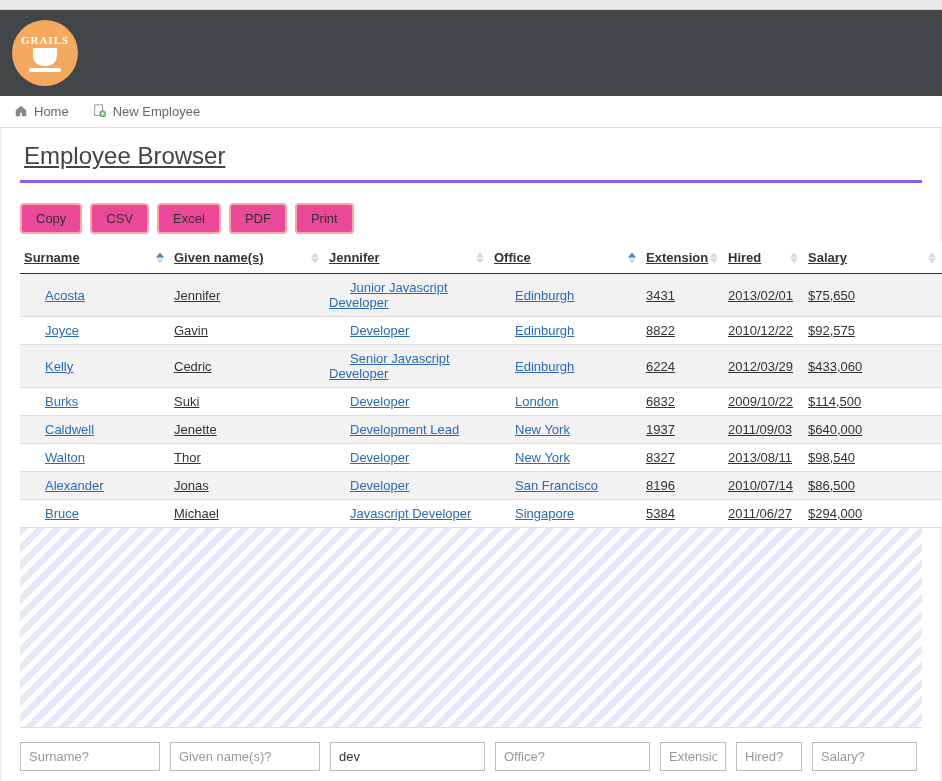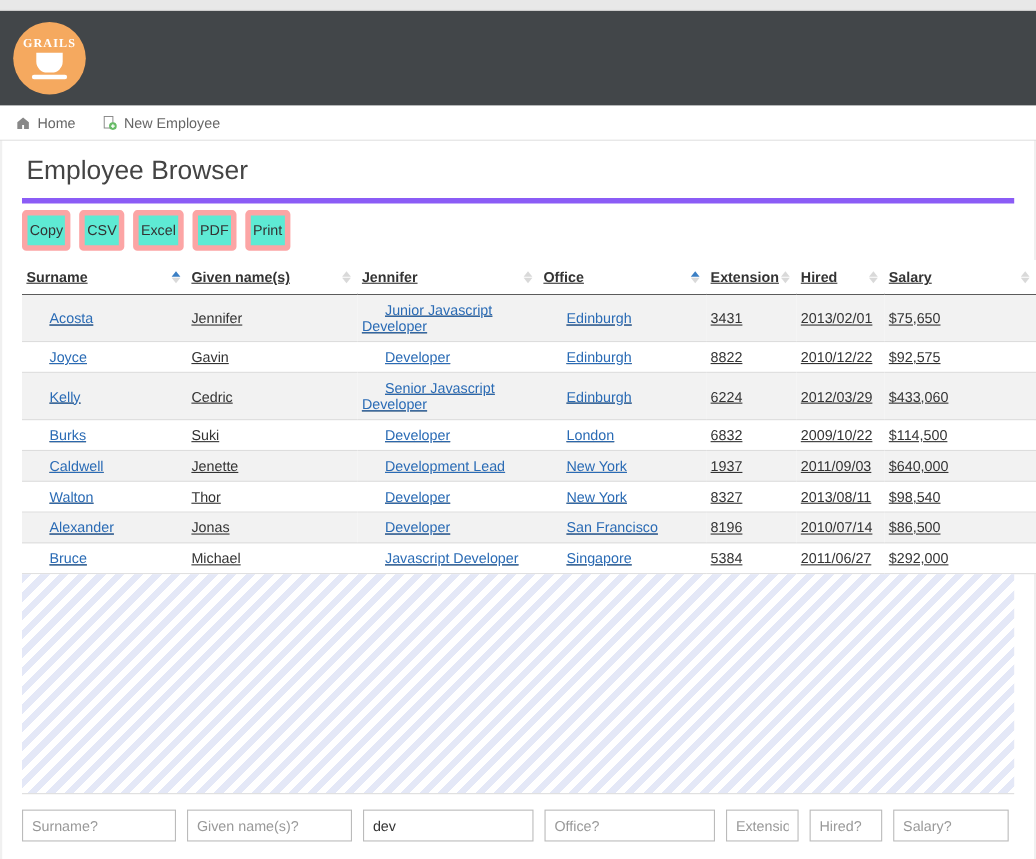--- a/index.html
+++ b/index.html
@@ -5,27 +5,27 @@
 * { box-sizing: border-box; margin: 0; padding: 0; }
 body { font-family: Arial, Helvetica, sans-serif; font-size: 13px; background: #f0f0f0; color: #333; }
 .topbar { background: #e8e8e8; height: 10px; border-bottom: 1px solid #ccc; }
 .header { background: #424649; padding: 10px 12px; }
 .logo { width: 66px; height: 66px; border-radius: 50%; background: #f5a95f; display: flex; flex-direction: column; align-items: center; justify-content: center; position: relative; font-family: Liberation Serif, serif; }
 .logo-text { color: #fff; font-size: 11px; font-weight: bold; letter-spacing: 1px; margin-top: -2px; }
 .logo-cup { width: 36px; height: 22px; position: relative; margin-top: 2px; }
 .logo-cup::before { content: ''; position: absolute; left: 6px; top: 0; width: 24px; height: 18px; background: #fff; border-radius: 0 0 10px 10px; }
 .logo-cup::after { content: ''; position: absolute; left: 2px; bottom: -2px; width: 32px; height: 4px; background: #fff; border-radius: 2px; }
 .navbar { background: #fff; border-bottom: 1px solid #ddd; padding: 8px 14px; display: flex; gap: 24px; align-items: center; }
-.nav-item { display: flex; align-items: flex-end; gap: 6px; color: #666; font-size: 13px; text-decoration: none; }
+.nav-item { display: flex; align-items: flex-start; gap: 6px; color: #666; font-size: 13px; text-decoration: none; }
 .icon-home { width: 14px; height: 14px; display: inline-block; }
 .icon-home svg, .icon-new svg { display: block; }
 .content { background: #fff; padding: 14px 18px 20px; margin: 0 2px; }
-.page-title { font-size: 24px; font-weight: normal; color: #444; padding: 0 0 10px 4px; border-bottom: 5px solid #8b5cf6; margin-bottom: 6px; }
+.page-title { font-size: 24px; font-weight: normal; color: #444; padding: 0 0 10px 4px; border-bottom: 3px solid #8b5cf6; margin-bottom: 20px; text-decoration: underline; }
 .toolbar { display: flex; gap: 8px; margin-bottom: 8px; }
-.btn { background: #5eead4; border: 5px solid #fca5a5; border-radius: 4px; padding: 6px 2px; font-size: 13px; cursor: pointer; color: #333; }
+.btn { background: #ec4899; border: 2px solid #fca5a5; border-radius: 4px; padding: 6px 14px; font-size: 13px; cursor: pointer; color: #333; }
 table.data { width: 100%; border-collapse: collapse; table-layout: fixed; text-decoration: underline; }
 table.data thead th { background: #fff; border-bottom: 1px solid #333; padding: 8px 8px 8px 4px; text-align: left; font-weight: bold; font-size: 13px; position: relative; }
 .sort-ind { position: absolute; right: 6px; top: 50%; transform: translateY(-50%); display: flex; flex-direction: column; gap: 1px; }
 .sort-ind span { width: 0; height: 0; border-left: 4px solid transparent; border-right: 4px solid transparent; opacity: 0.25; }
 .sort-ind .up { border-bottom: 5px solid #666; }
 .sort-ind .down { border-top: 5px solid #666; }
 .sort-ind.asc .up { opacity: 1; border-bottom-color: #3b7fc4; }
 table.data tbody td { padding: 6px 4px; border-bottom: 1px solid #ddd; font-size: 13px; vertical-align: middle; }
 table.data tbody tr:nth-child(odd) { background: #f2f2f2; }
 table.data tbody tr:nth-child(even) { background: #fff; }
@@ -211,21 +211,21 @@
           <td>2010/07/14</td>
           <td>$86,500</td>
         </tr>
         <tr>
           <td><a href="#" class="link">Bruce</a></td>
           <td>Michael</td>
           <td><a href="#" class="link">Javascript Developer</a></td>
           <td><a href="#" class="link">Singapore</a></td>
           <td>5384</td>
           <td>2011/06/27</td>
-          <td>$292,000</td>
+          <td>$294,000</td>
         </tr>
       </tbody>
   </table>
   <div class="empty-area"></div>
 
   <div class="filters">
     <div class="f-surname"><input type="text" placeholder="Surname?" style=""></div>
     <div class="f-given"><input type="text" placeholder="Given name(s)?" style=""></div>
     <div class="f-position"><input type="text" value="dev" style=""></div>
     <div class="f-office"><input type="text" placeholder="Office?" style=""></div>

